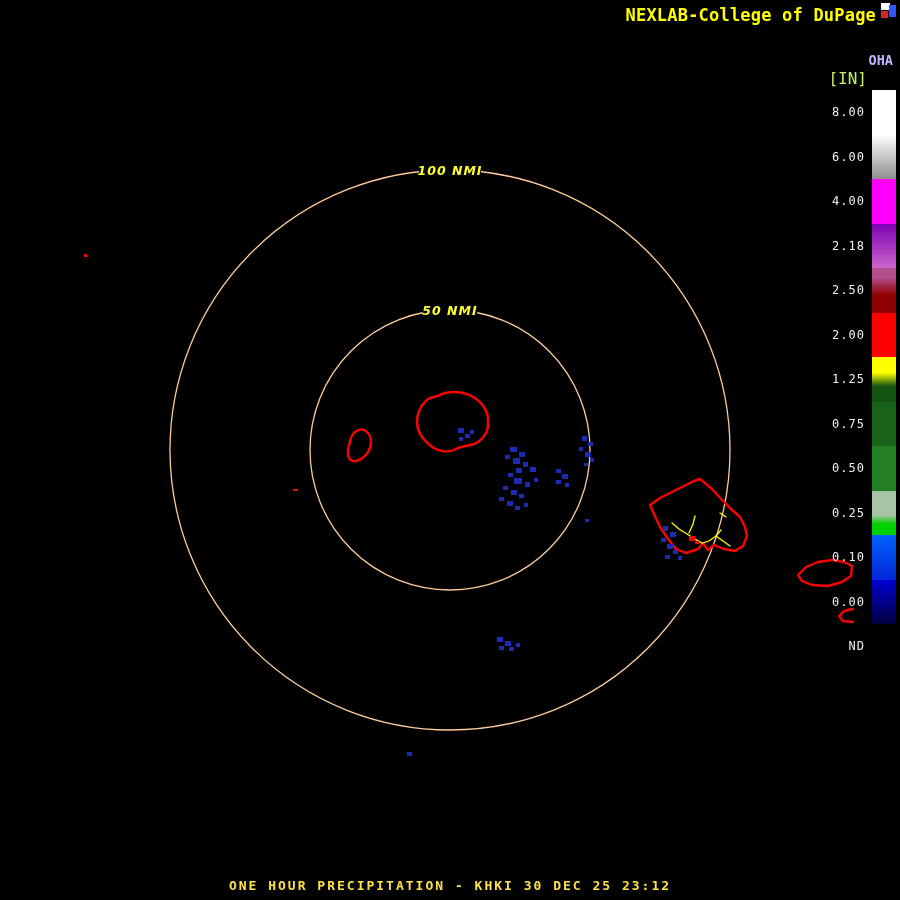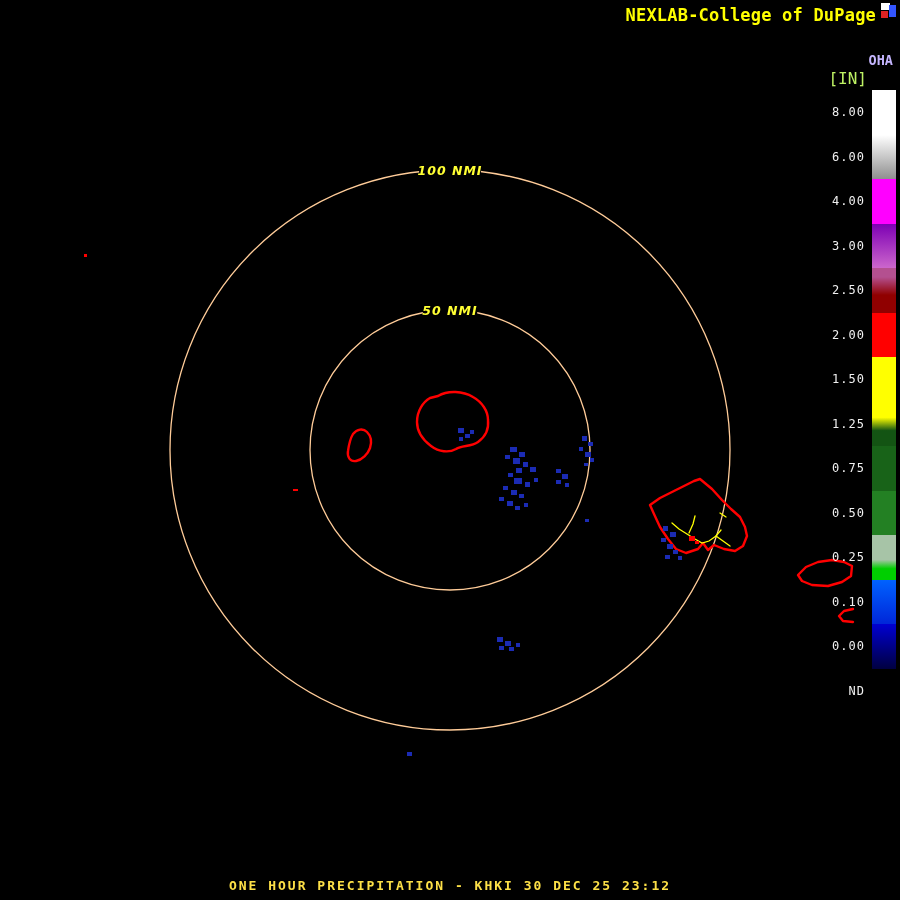--- a/index.html
+++ b/index.html
@@ -137,34 +137,30 @@
     </div>
     <div class="legend-row">
       <span class="legend-label">6.00</span>
       <span class="legend-swatch" style="background: linear-gradient(rgb(255, 255, 255), rgb(143, 143, 143));"></span>
     </div>
     <div class="legend-row">
       <span class="legend-label">4.00</span>
       <span class="legend-swatch" style="background: rgb(255, 0, 255);"></span>
     </div>
     <div class="legend-row">
-      <span class="legend-label">3.00</span>
+      <span class="legend-label">2.18</span>
       <span class="legend-swatch" style="background: linear-gradient(rgb(125, 0, 180), rgb(204, 102, 204));"></span>
     </div>
     <div class="legend-row">
       <span class="legend-label">2.50</span>
       <span class="legend-swatch" style="background: linear-gradient(rgb(180, 80, 144) 20%, rgb(144, 0, 0) 60%);"></span>
     </div>
     <div class="legend-row">
       <span class="legend-label">2.00</span>
       <span class="legend-swatch" style="background: rgb(255, 0, 0);"></span>
-    </div>
-    <div class="legend-row">
-      <span class="legend-label">1.50</span>
-      <span class="legend-swatch" style="background: rgb(255, 255, 0);"></span>
     </div>
     <div class="legend-row">
       <span class="legend-label">1.25</span>
       <span class="legend-swatch" style="background: linear-gradient(rgb(255, 255, 0) 35%, rgb(19, 84, 19) 65%);"></span>
     </div>
     <div class="legend-row">
       <span class="legend-label">0.75</span>
       <span class="legend-swatch" style="background: rgb(24, 99, 24);"></span>
     </div>
     <div class="legend-row">

